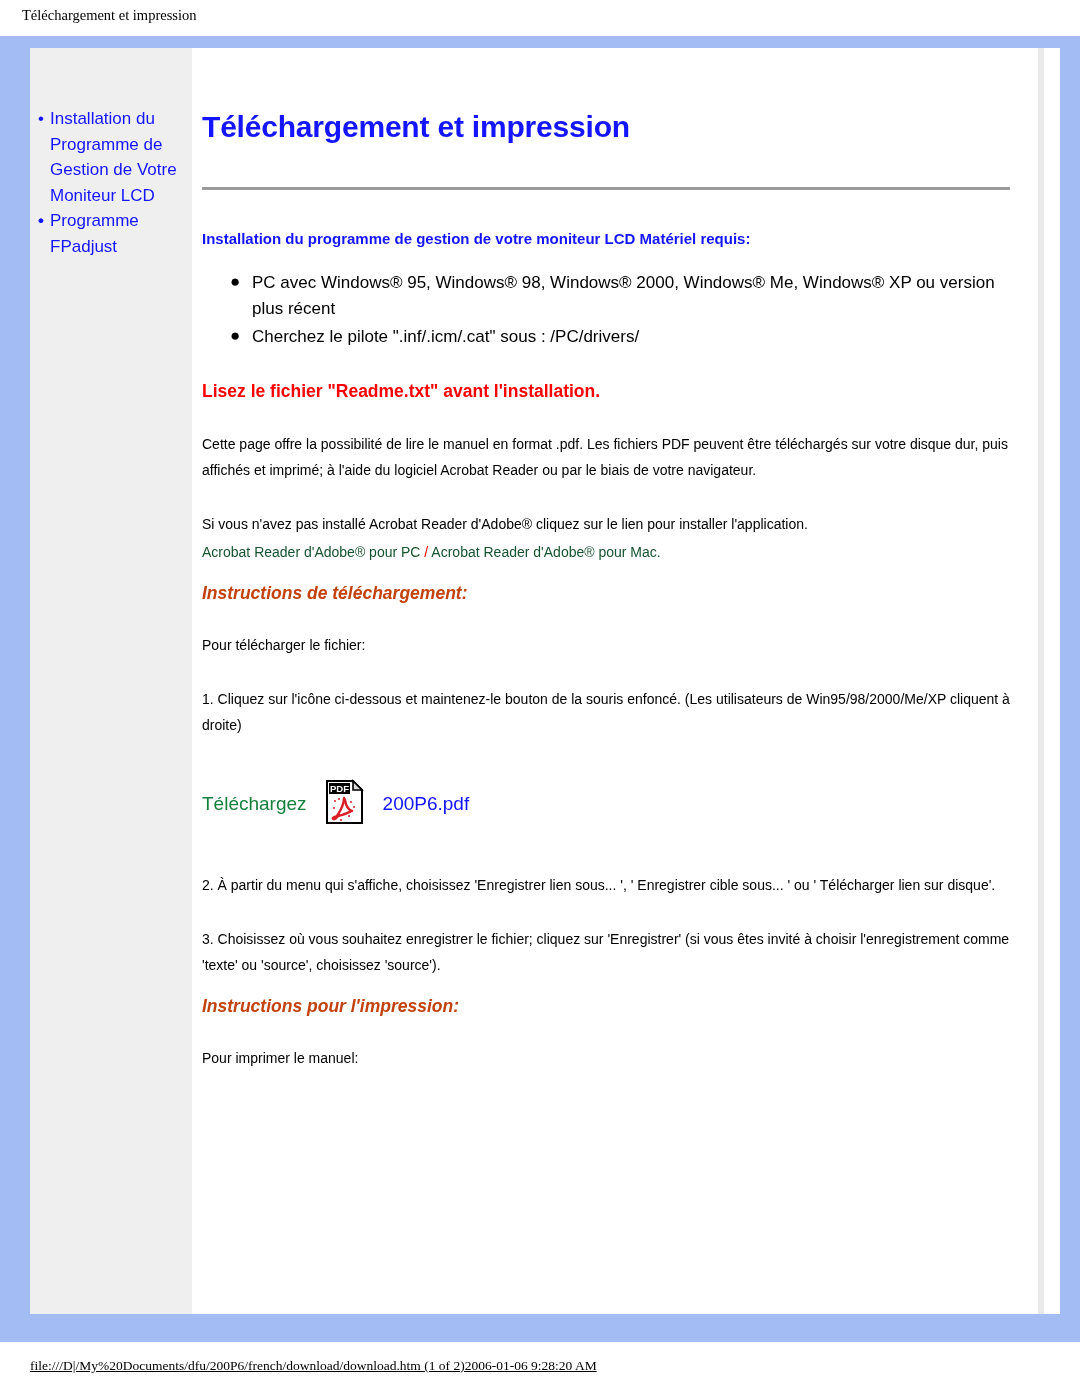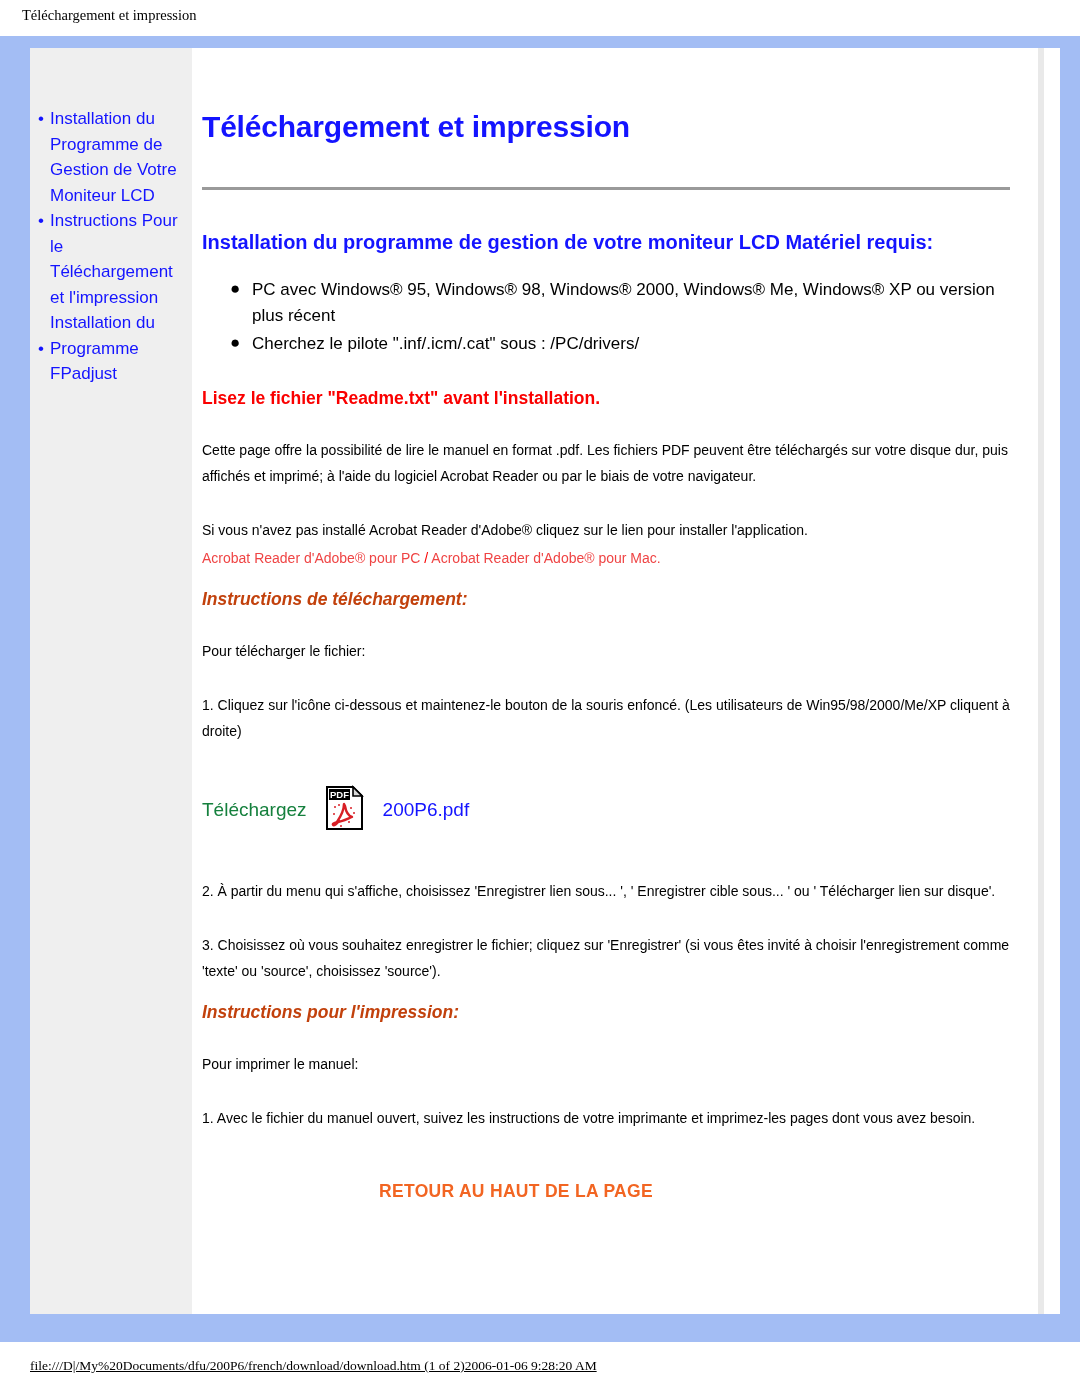--- a/index.html
+++ b/index.html
@@ -96,21 +96,21 @@
   }
 
   hr.rule {
     border: 0;
     border-top: 3px solid #9a9a9a;
     margin: 42px 0 0 0;
   }
 
   h2.section-blue {
     color: #1414ff;
-    font-size: 20px;
+    font-size: 15px;
     font-weight: bold;
     margin: 40px 0 0 0;
     line-height: 1.25;
   }
 
   ul.reqs {
     margin: 22px 0 0 0;
     padding-left: 50px;
     list-style: none;
   }
@@ -138,21 +138,21 @@
   }
 
   p.body {
     font-size: 14px;
     line-height: 26px;
     color: #000;
     margin: 28px 0 0 0;
   }
 
   a.red-link {
-    color: #ef4444;
+    color: #14532d;
     text-decoration: none;
     cursor: pointer;
   }
 
   .link-row { margin-top: 1px; }
   .link-sep { color: #fa0000; }
 
   h3.italic-head {
     font-size: 17.5px;
     font-weight: bold;
@@ -213,21 +213,20 @@
   <div class="doc">
 
     <nav class="sidebar">
       <ul class="nav-list">
         <li class="nav-item">
           <span class="bullet">•</span>
           <span class="nav-label">Installation du Programme de Gestion de Votre Moniteur LCD</span>
         </li>
         <li class="nav-item">
           <span class="bullet">•</span>
-          <span class="nav-label">Instructions Pour le Téléchargement et l'impression Installation du</span>
         </li>
         <li class="nav-item">
           <span class="bullet">•</span>
           <span class="nav-label">Programme FPadjust</span>
         </li>
       </ul>
     </nav>
 
     <main class="content">
 
@@ -292,25 +291,21 @@
       </div>
 
       <p class="body" style="margin-top:42px;">2. À partir du menu qui s'affiche, choisissez 'Enregistrer lien sous... ', ' Enregistrer cible sous... ' ou ' Télécharger lien sur disque'.</p>
 
       <p class="body">3. Choisissez où vous souhaitez enregistrer le fichier; cliquez sur 'Enregistrer' (si vous êtes invité à choisir l'enregistrement comme 'texte' ou 'source', choisissez 'source').</p>
 
       <h3 class="italic-head">Instructions pour l'impression:</h3>
 
       <p class="body">Pour imprimer le manuel:</p>
 
-      <p class="body">1. Avec le fichier du manuel ouvert, suivez les instructions de votre imprimante et imprimez-les pages dont vous avez besoin.</p>
-
-      <div class="back-top-wrap">
-        <a class="back-top">RETOUR AU HAUT DE LA PAGE</a>
-      </div>
+
 
     </main>
 
     <div class="scroll-gutter"></div>
 
   </div>
 </div>
 
 <div class="footer-path">file:///D|/My%20Documents/dfu/200P6/french/download/download.htm (1 of 2)2006-01-06 9:28:20 AM</div>
 

